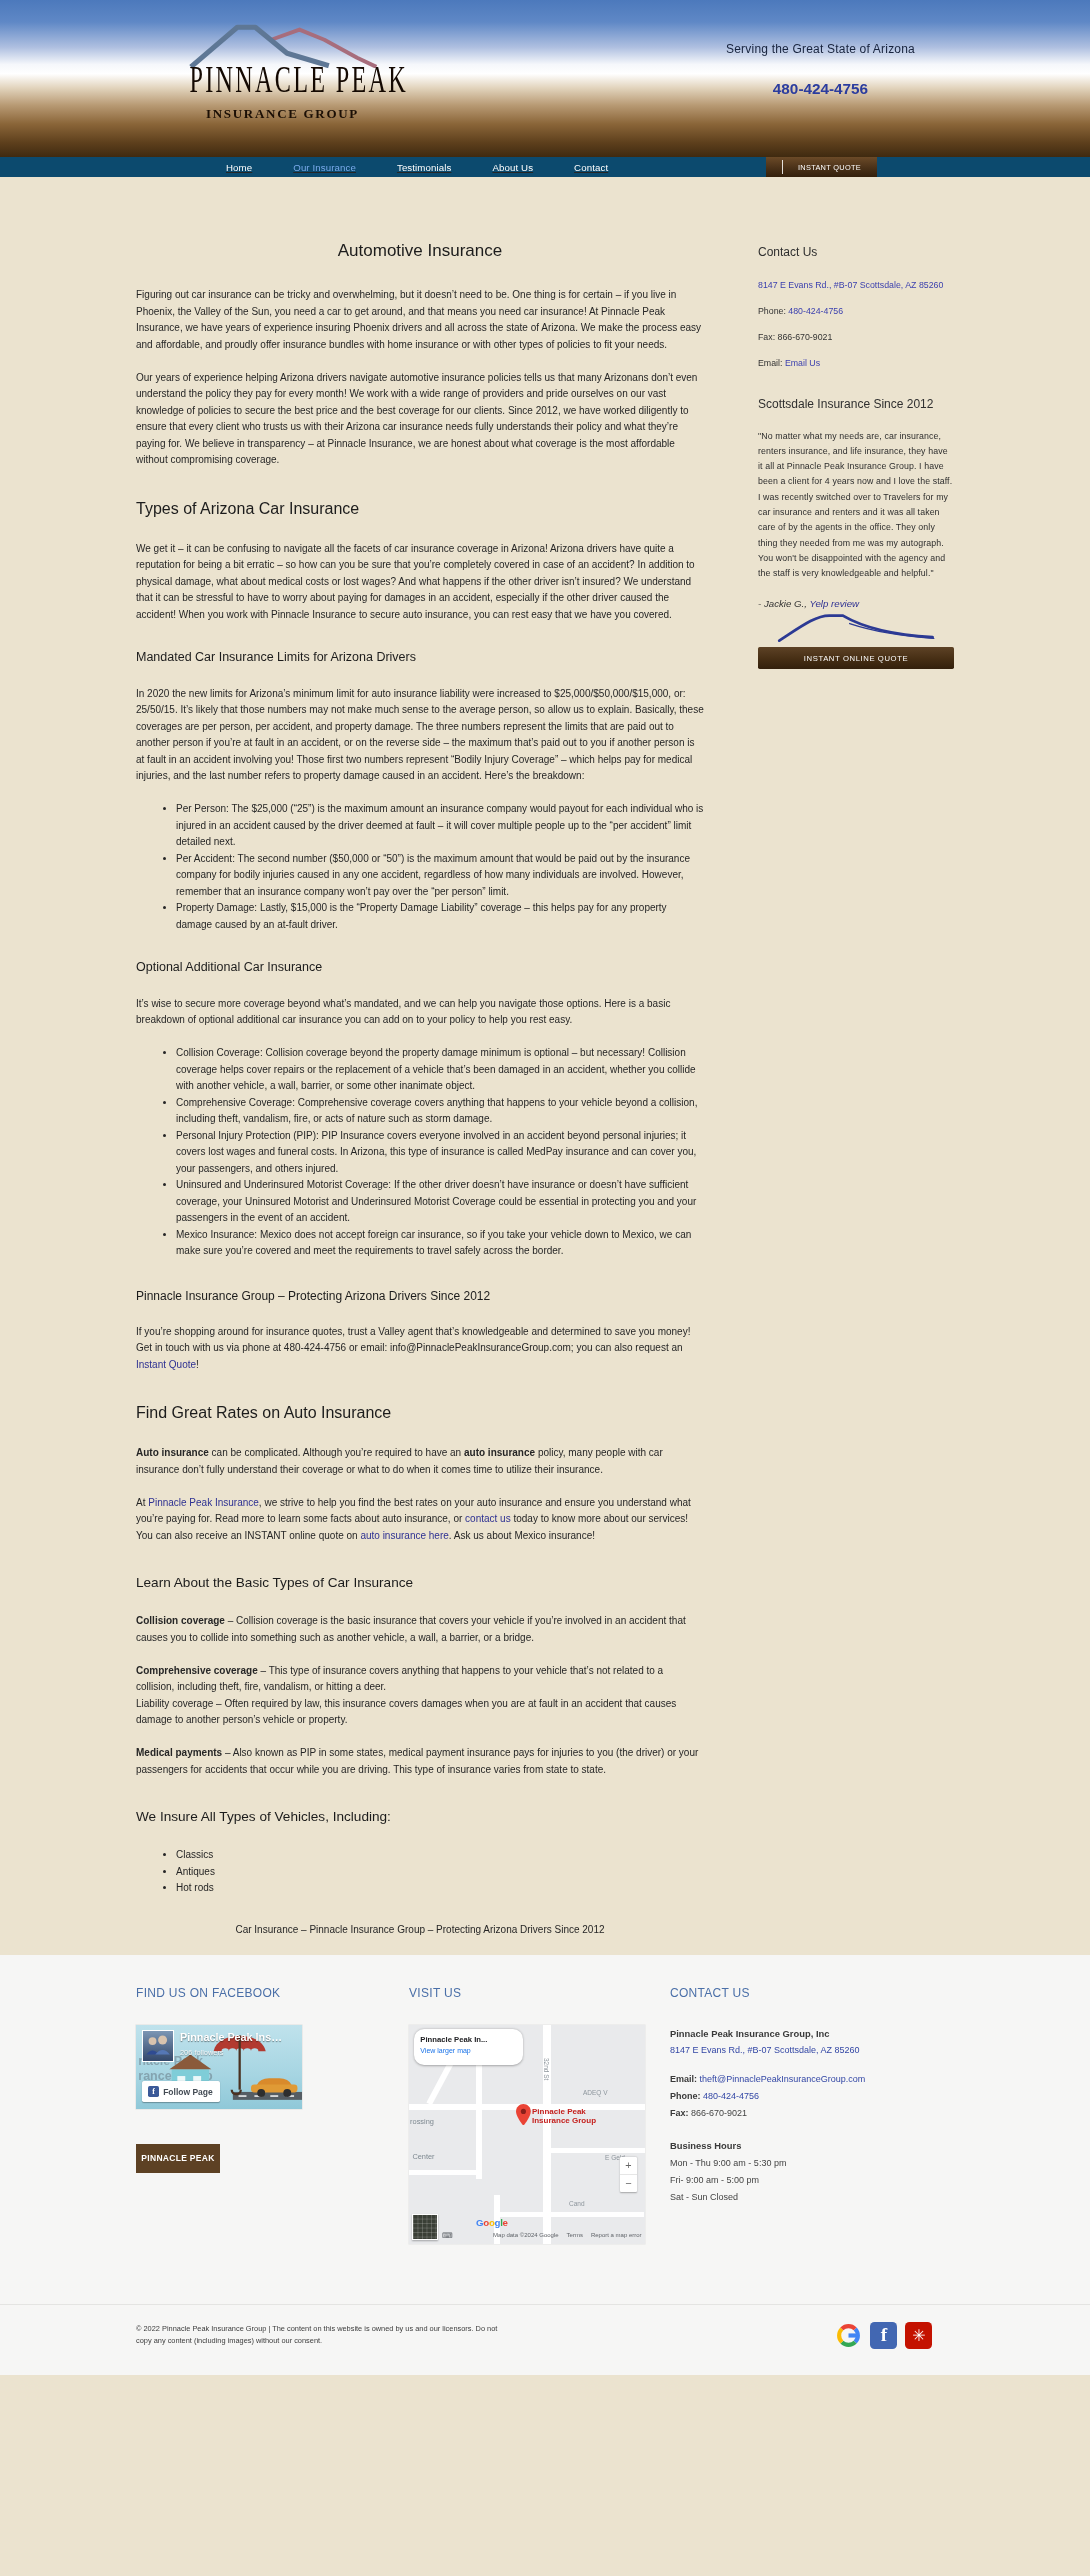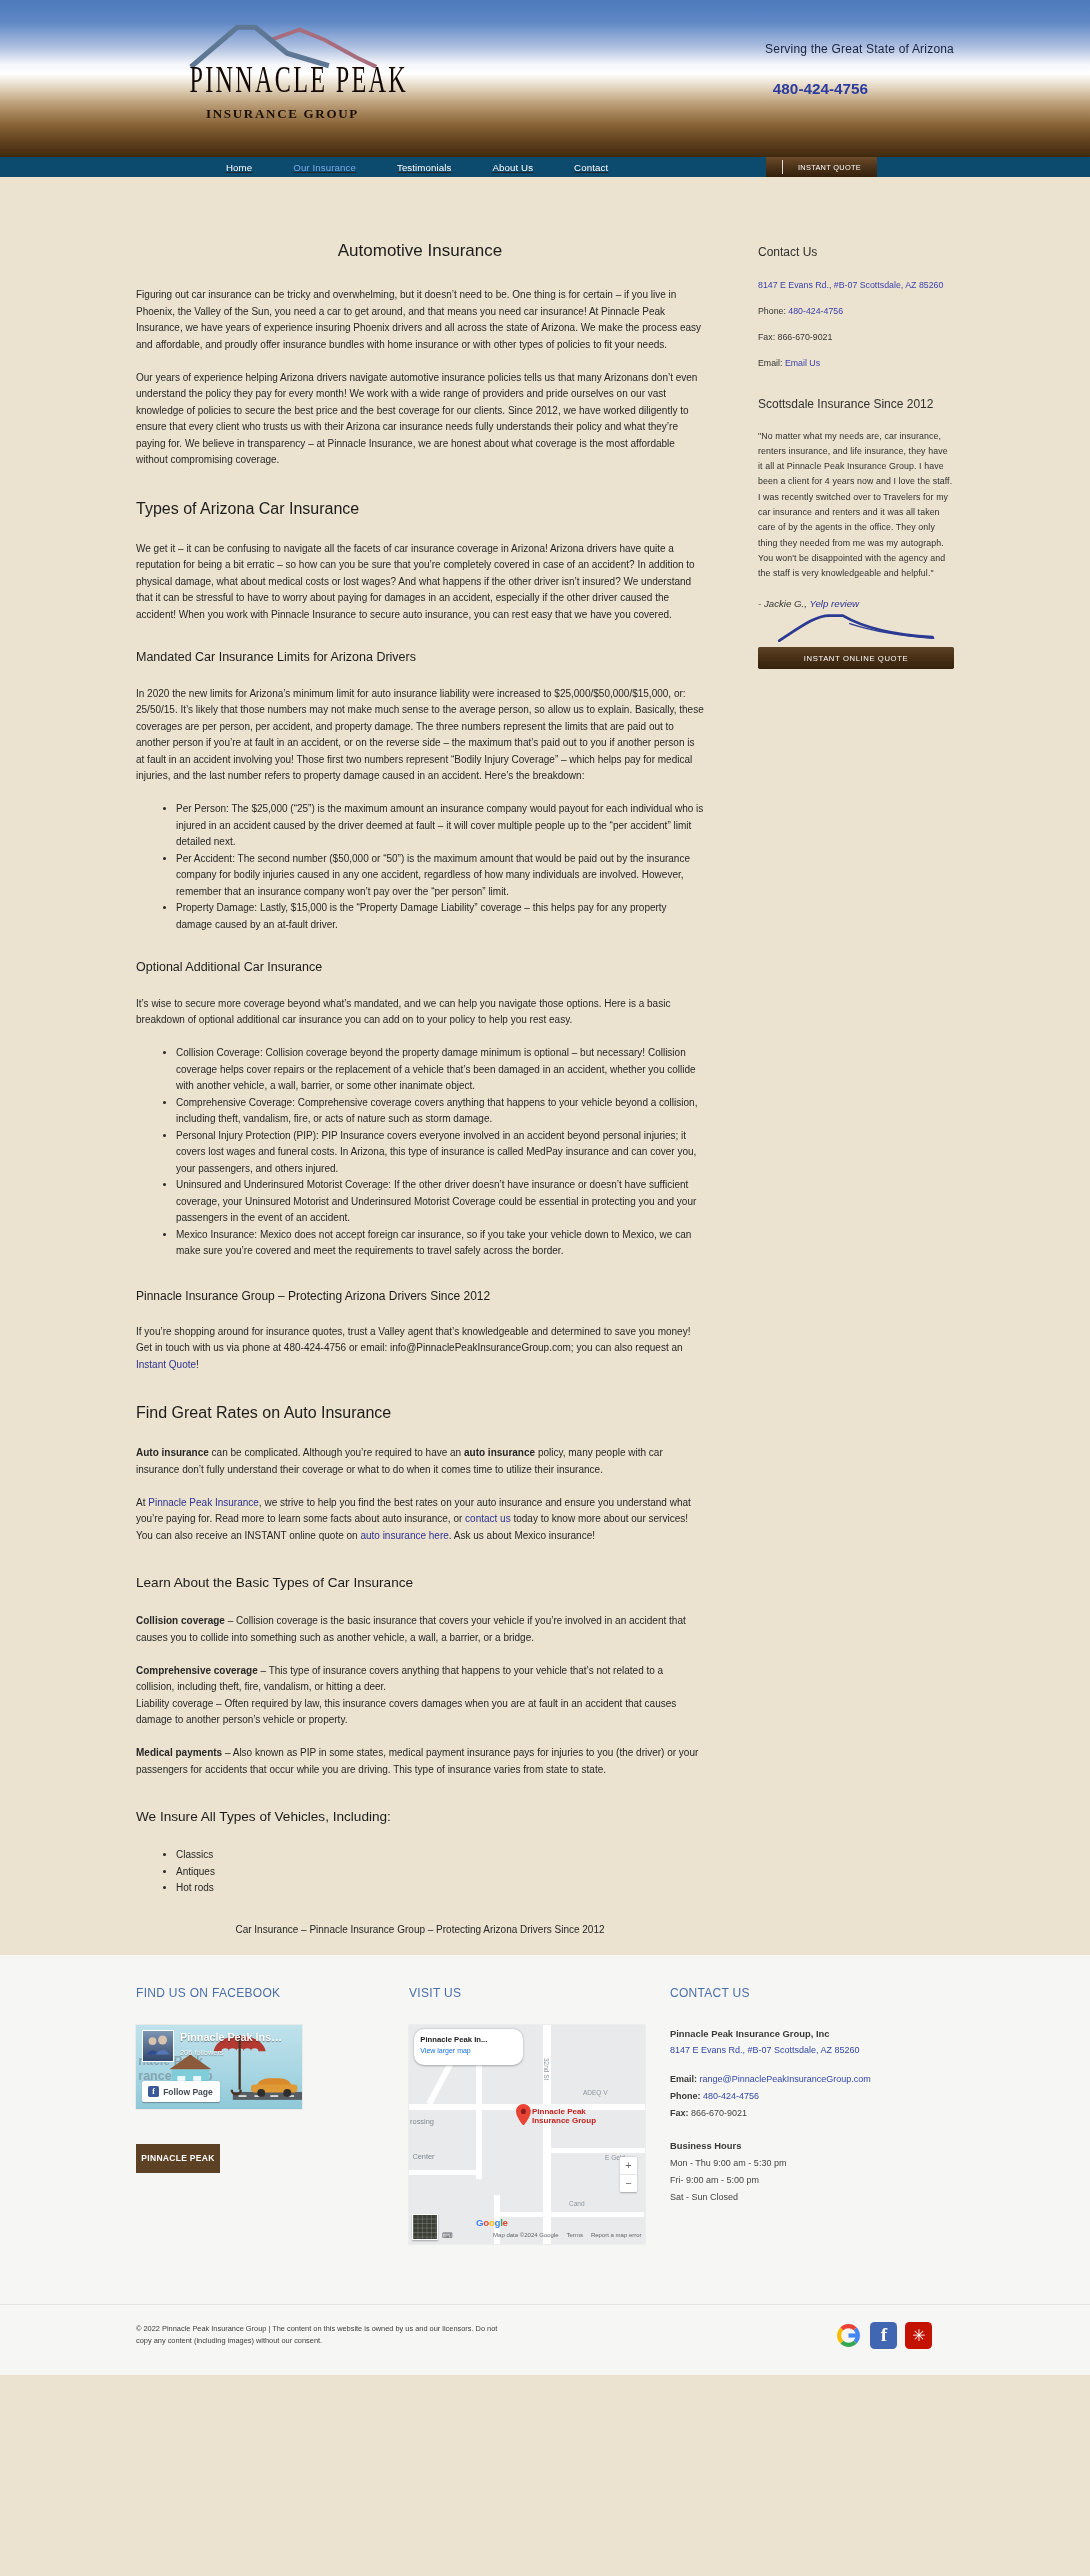--- a/index.html
+++ b/index.html
@@ -28,21 +28,21 @@
     font-size:29.5px; color:#140902; letter-spacing:2.8px;
     transform:scale(0.82,1.32); transform-origin:center top;
     white-space:nowrap; font-weight:400;
   }
   .logo-line2{
     font-family:"Liberation Serif", serif;
     font-size:13px; font-weight:700; color:#1b0f05; letter-spacing:1.7px;
     margin-top:14.8px; white-space:nowrap;
   }
   .header-right{ position:absolute; left:687px; top:42px; width:267px; text-align:center; }
-  .tagline{ font-size:12px; color:#17233d; letter-spacing:0.2px;text-align:right; }
+  .tagline{ font-size:12px; color:#17233d; letter-spacing:0.2px; }
   .header-phone{ display:inline-block; margin-top:24px; font-size:15.3px; font-weight:700; color:#2b3c9e; }
 
   
   .main-nav{
     position:relative; height:20px; background:#0c4a6e;
     display:flex; align-items:center; padding-left:226px; gap:41px;text-decoration:underline;
   }
   .nav-item{ color:#ffffff; font-size:9.7px; letter-spacing:0.1px; }
   .nav-item.active{ color:#79a9ea; }
   .nav-quote-btn{
@@ -378,21 +378,21 @@
           <a href="#" style="color:#5f6368;">Report a map error</a>
         </div>
       </div>
     </div>
 
     <div class="fcol3">
       <h3 class="f-heading">CONTACT US</h3>
       <div class="fc-company">Pinnacle Peak Insurance Group, Inc</div>
       <div class="fc-line"><a class="fc-link" href="#">8147 E Evans Rd., #B-07 Scottsdale, AZ 85260</a></div>
       <div class="fc-gap"></div>
-      <div class="fc-line"><b>Email: </b><a class="fc-link" href="#">range@PinnaclePeakInsuranceGroup.com</a></div>
+      <div class="fc-line"><b>Email: </b><a class="fc-link" href="#">theft@PinnaclePeakInsuranceGroup.com</a></div>
       <div class="fc-line"><b>Phone: </b><a class="fc-link" href="#">480-424-4756</a></div>
       <div class="fc-line"><b>Fax: </b><span>866-670-9021</span></div>
       <div class="fc-hours-h">Business Hours</div>
       <div class="fc-line">Mon - Thu 9:00 am - 5:30 pm</div>
       <div class="fc-line">Fri- 9:00 am - 5:00 pm</div>
       <div class="fc-line">Sat - Sun Closed</div>
     </div>
   </div>
 
   <div class="footer-bottom">

